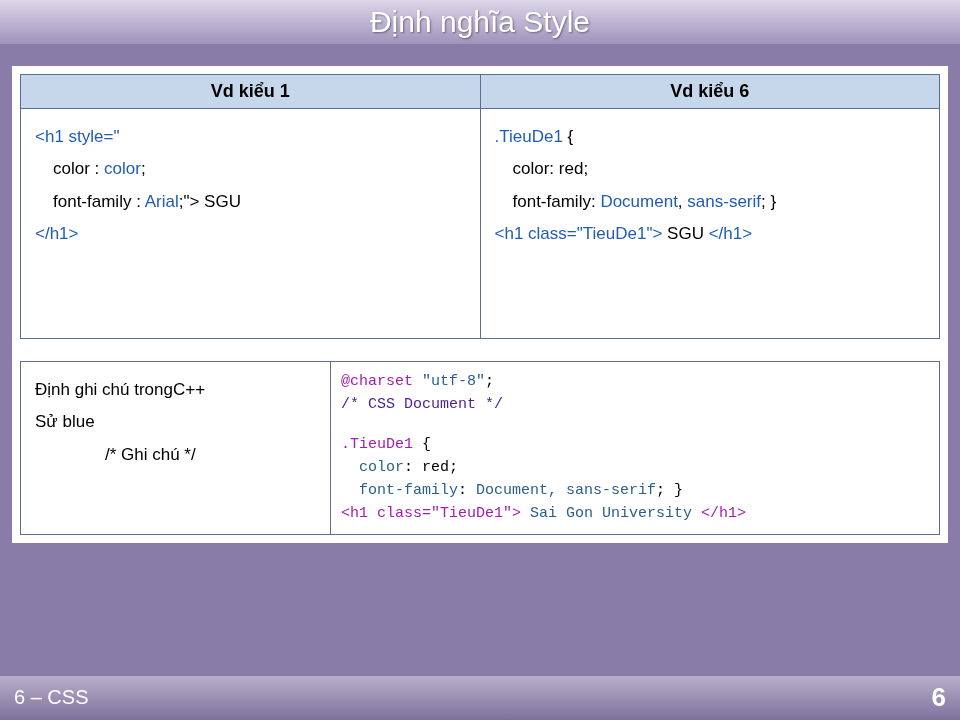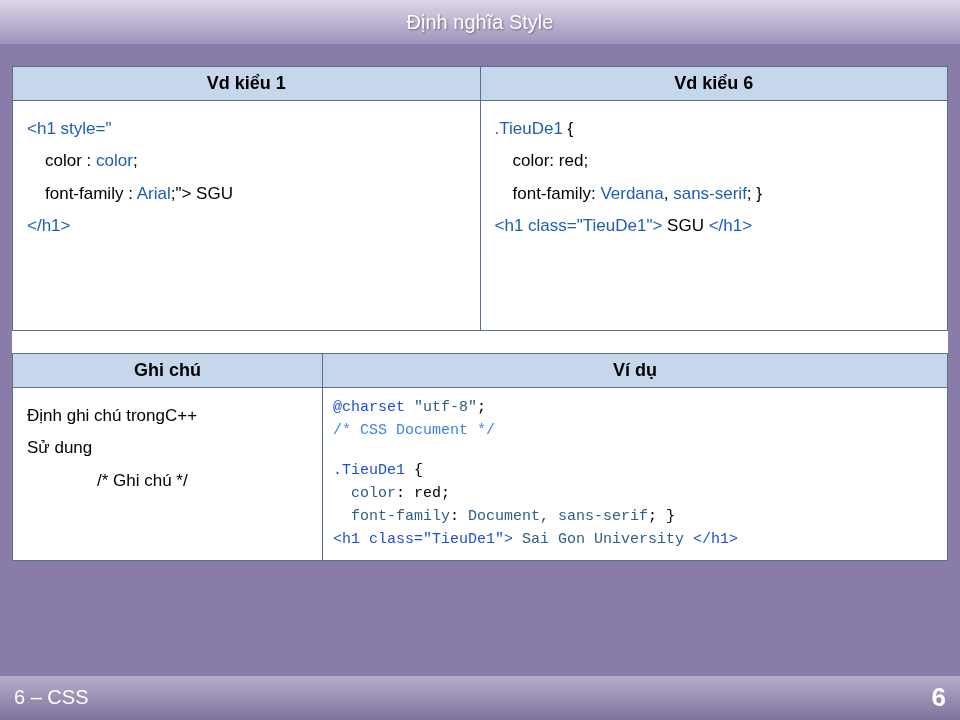--- a/index.html
+++ b/index.html
@@ -13,28 +13,28 @@
   }
   .header-band {
     height: 44px;
     background: linear-gradient(to bottom, #ddd5e8 0%, #9f93bb 100%);
     display: flex;
     align-items: center;
     justify-content: center;
   }
   .title {
     color: #fff;
-    font-size: 20px;
+    font-size: 30px;
     text-shadow: 1px 1px 2px rgba(0,0,0,.4);
     text-align: right;
   }
   .content {
     background: #fff;
     margin: 22px 12px 11px 12px;
-    padding: 0;
+    padding: 8px;
   }
   table {
     width: 100%;
     border-collapse: collapse;
     table-layout: fixed;
   }
   th {
     background: #c7d7eb;
     border: 1px solid #5a6f8f;
     font-weight: bold;
@@ -46,22 +46,22 @@
   td {
     border: 1px solid #5a6f8f;
     vertical-align: top;
     padding: 12px 14px;
     font-size: 17px;
     line-height: 1.9;
     color: #000;
   }
   .blue  { color: #1f5db5; }
   .red   { color: #000000; }
-  .gray  { color: #3b82f6; }
-  .magenta { color: #1d4ed8; }
+  .gray  { color: #4c1d95; }
+  .magenta { color: #a21caf; }
   .steel { color: #2a5f8a; }
   .mono  { font-family: "Courier New", monospace; font-size: 15px; line-height: 1.55; }
   .indent1 { padding-left: 18px; display: inline-block; }
   .indent2 { padding-left: 70px; display: inline-block; }
   .tbl2-col1 { width: 310px; }
   .spacer { height: 22px; }
   .footer-band {
     position: absolute;
     bottom: 0;
     left: 0;
@@ -108,46 +108,42 @@
         <div><span class="blue">&lt;/h1&gt;</span></div>
       </td>
       <td>
         <div>
           <span class="blue">.TieuDe1 </span><span>{</span>
         </div>
         <div><span class="indent1">
           <span>color</span><span>: </span><span class="red">red</span><span>;</span>
         </span></div>
         <div><span class="indent1">
-          <span>font-family</span><span>: </span><span class="blue">Verdana</span><span>, </span><span class="blue">sans-serif</span><span>; </span><span class="red">}</span>
+          <span>font-family</span><span>: </span><span class="blue">Document</span><span>, </span><span class="blue">sans-serif</span><span>; </span><span class="red">}</span>
         </span></div>
         <div>
           <span class="blue">&lt;h1 class="TieuDe1"&gt;</span><span> SGU </span><span class="blue">&lt;/h1&gt;</span>
         </div>
       </td>
     </tr>
   </tbody>
     </table>
 
   <div class="spacer"></div>
 
   <table>
     <colgroup>
         <col class="tbl2-col1">
         <col>
       </colgroup>
     <tbody>
-        <tr>
-      <th>Ghi chú</th>
-      <th>Ví dụ</th>
-    </tr>
     <tr>
       <td>
         <div>Định ghi chú trongC++</div>
-        <div>Sử dung</div>
+        <div>Sử blue</div>
         <div><span class="indent2">/* Ghi chú */</span></div>
       </td>
       <td class="mono" style="padding:8px 10px;">
         <div>
           <span class="magenta">@charset</span><span class="steel"> "utf-8"</span><span>;</span>
         </div>
         <div class="gray">/* CSS Document */</div>
         <div style="height:16px;"> </div>
         <div>
           <span class="magenta">.TieuDe1 </span><span>{</span>

